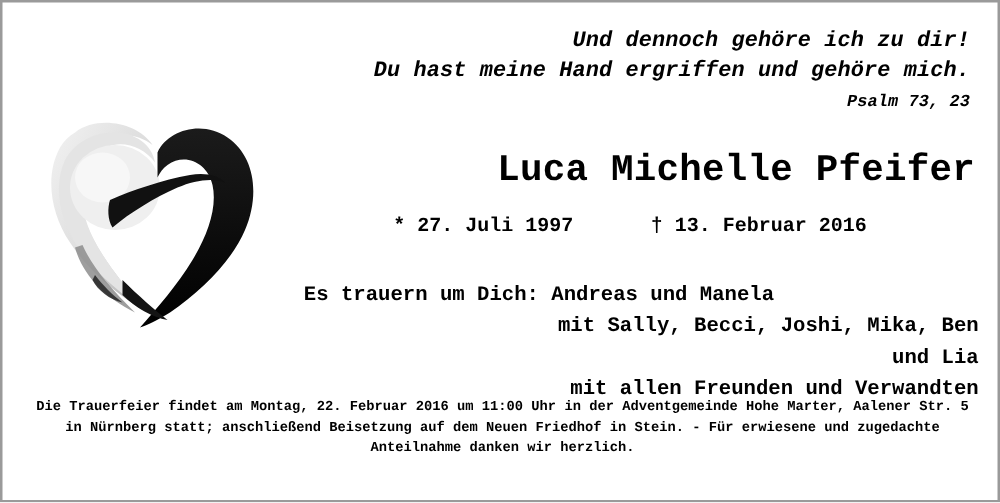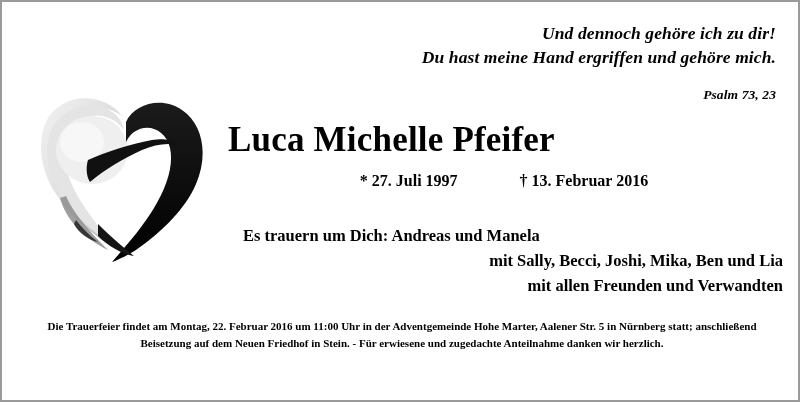--- a/index.html
+++ b/index.html
@@ -5,21 +5,21 @@
   html, body {
     margin: 0;
     padding: 0;
     background: #ffffff;
   }
   #page {
     position: relative;
     width: 800px;
     height: 402px;
     background: #ffffff;
-    font-family: Liberation Serif, serif;
+    font-family: Liberation Mono, monospace;
     color: #000000;
     overflow: hidden;
     box-sizing: border-box;
   }
   .border-frame {
     position: absolute;
     left: 0;
     top: 0;
     width: 800px;
     height: 402px;
@@ -39,40 +39,40 @@
     font-weight: bold;
     font-size: 17.5px;
     line-height: 1.35;
     letter-spacing: 0.1px;
   }
   .verse .line2 { white-space: nowrap; }
   .verse .ref {
     font-size: 13.5px;
     font-weight: bold;
     font-style: italic;
-    margin-top: 17px;
+    margin-top: 5px;
   }
 
   
   .heart-wrap {
     position: absolute;
     left: 30px;
     top: 78px;
     width: 190px;
     height: 190px;
   }
 
   
   .name {
     position: absolute;
     left: 228px;
     top: 120px;
     width: 552px;
-    text-align: left;
-    font-size: 35px;
+    text-align: right;
+    font-size: 30px;
     font-weight: bold;
     letter-spacing: 0.2px;
     white-space: nowrap;
   }
 
   
   .dates {
     position: absolute;
     left: 228px;
     top: 172px;

